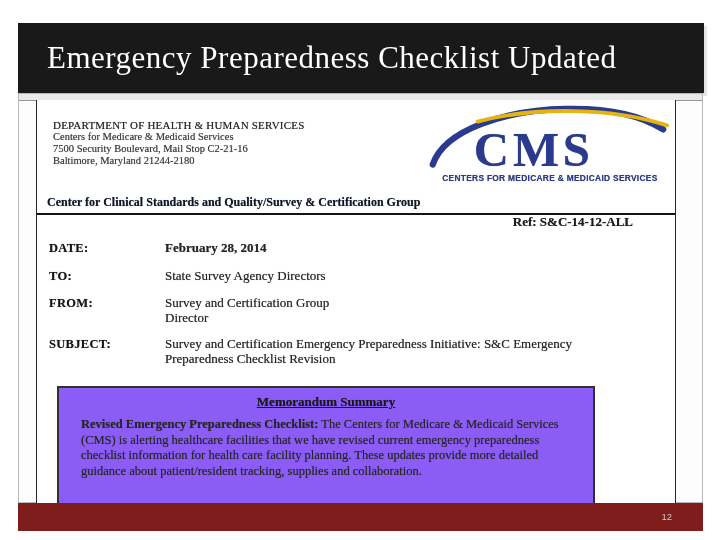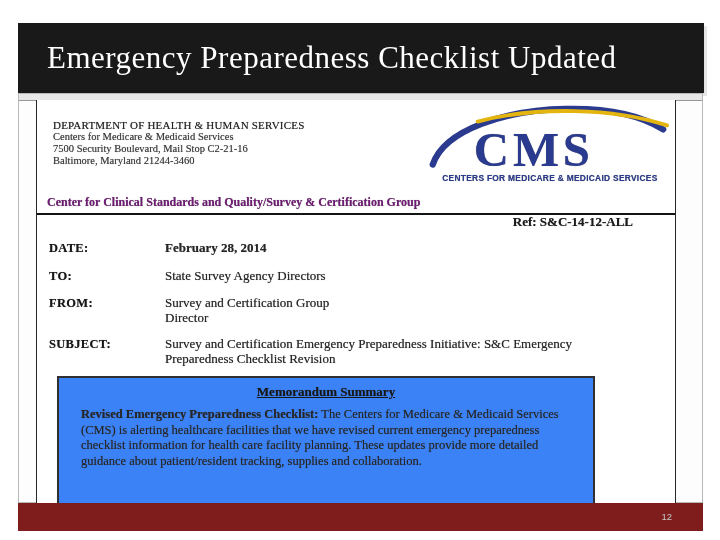--- a/index.html
+++ b/index.html
@@ -27,34 +27,34 @@
   .letterhead{position:absolute;left:16px;top:19px;line-height:12px;color:#2e2e2e;}
   .lh-1{font-size:11px;letter-spacing:0.2px;color:#242424;}
   .lh-sub{font-size:10.5px;color:#3d3d3d;}
 
   
   .logo{position:absolute;left:380px;top:4px;width:258px;height:82px;}
 
   
   .group-row{position:absolute;left:0;right:0;top:92px;border-bottom:2px solid #141414;
              padding:0 0 3px 10px;}
-  .group-row span{font-weight:bold;font-size:12px;color:#701a75;}
+  .group-row span{font-weight:bold;font-size:12px;color:#0f172a;}
 
   .ref{position:absolute;right:42px;top:114px;font-weight:bold;font-size:13px;color:#1a1a1a;}
 
   
   .field-row{position:absolute;left:10px;right:8px;}
   .field-label{position:absolute;left:2px;top:0;font-weight:bold;font-size:12.5px;
                letter-spacing:0.3px;color:#161616;}
   .field-value{margin-left:118px;font-size:13px;line-height:14.5px;color:#262626;}
   .row-date{top:141px;} .row-to{top:169px;} .row-from{top:196px;} .row-subject{top:237px;}
   .bold-val{font-weight:bold;}
 
   
-  .summary{position:absolute;left:20px;top:276px;width:538px;height:140px;background:#3b82f6;
+  .summary{position:absolute;left:20px;top:286px;width:538px;height:140px;background:#8b5cf6;
            border:2px solid #303030;box-sizing:border-box;}
   .summary-title{margin-top:6px;text-align:center;font-weight:bold;font-size:13px;
                  text-decoration:underline;color:#161616;}
   .summary-body{padding:7px 14px 0 22px;font-size:12.5px;line-height:15.5px;color:#262626;}
   .summary-lead{font-weight:bold;}
 
   
   .footer-bar{position:absolute;left:18px;top:503px;width:685px;height:28px;background:#7f1d1d;z-index:5;}
   .page-number{position:absolute;right:31px;top:0;height:28px;line-height:28px;
                font-family:"Liberation Sans",sans-serif;font-size:9.5px;color:#c9c9c9;}
@@ -71,21 +71,21 @@
   <div class="frame">
     <div class="frame-strip"></div>
   </div>
 
   <div class="doc">
 
     <div class="letterhead">
       <div class="lh-1">DEPARTMENT OF HEALTH &amp; HUMAN SERVICES</div>
       <div class="lh-sub">Centers for Medicare &amp; Medicaid Services</div>
       <div class="lh-sub">7500 Security Boulevard, Mail Stop C2-21-16</div>
-      <div class="lh-sub">Baltimore, Maryland   21244-3460</div>
+      <div class="lh-sub">Baltimore, Maryland   21244-2180</div>
     </div>
 
     <div class="logo">
       <svg viewBox="0 0 260 84" width="258" height="82">
         <path d="M14,62 C26,26 90,6 150,5 C196,4 228,12 250,26" fill="none" stroke="#2a3b8f" stroke-width="6.5" stroke-linecap="round"></path>
         <path d="M60,18 C120,2 200,4 254,22" fill="none" stroke="#e3b50e" stroke-width="4" stroke-linecap="round"></path>
         <text x="56" y="64" font-family="Liberation Serif, serif" font-weight="bold" font-size="50" letter-spacing="4" fill="#2a3b8f">CMS</text>
         <text x="134" y="79" text-anchor="middle" font-family="Liberation Sans, sans-serif" font-weight="bold" font-size="8.6" letter-spacing="0.3" fill="#2a3b8f">CENTERS FOR MEDICARE &amp; MEDICAID SERVICES</text>
       </svg>
     </div>

